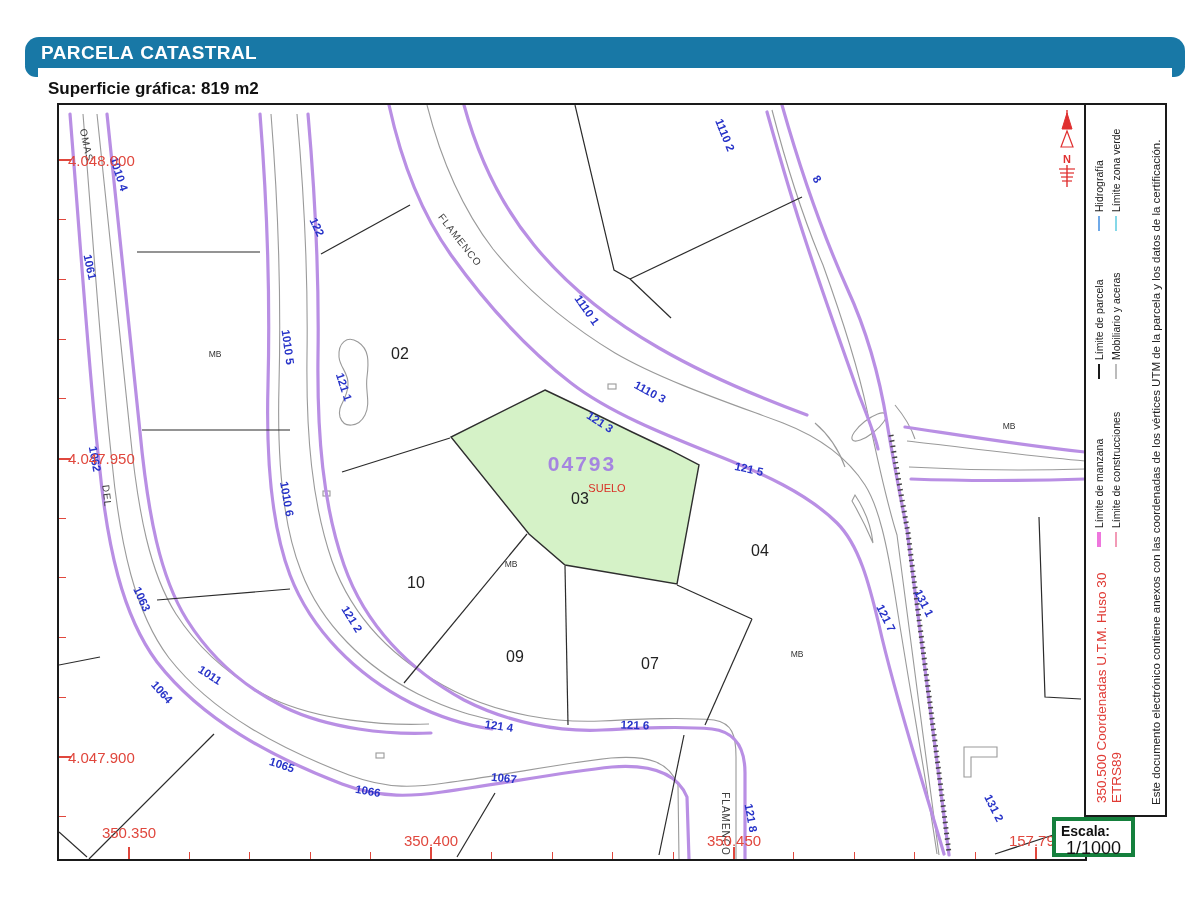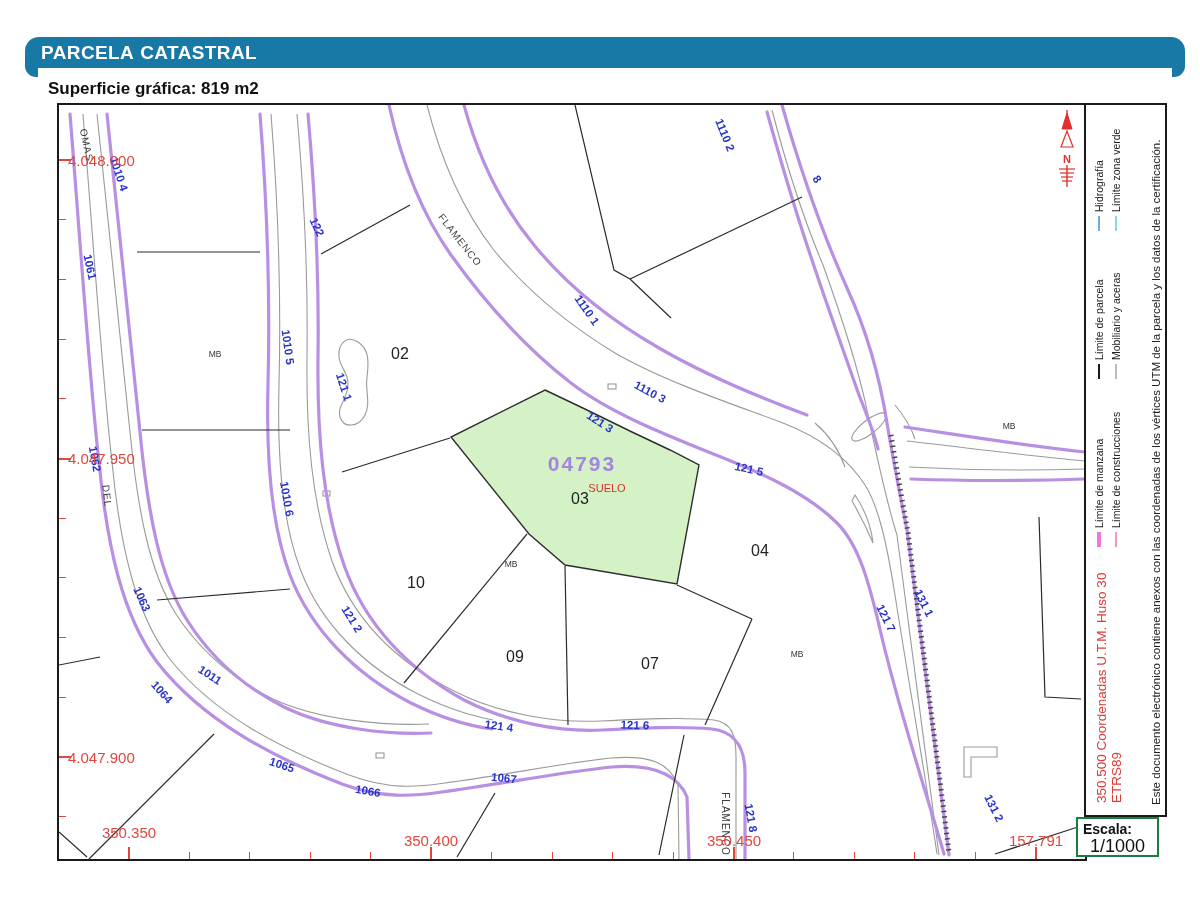--- a/index.html
+++ b/index.html
@@ -36,21 +36,21 @@
   #legend-rot{position:absolute;left:1086px;top:103px;width:712px;height:79px;transform-origin:0 0;transform:rotate(-90deg) translateX(-712px);}
   #legend-inner{position:relative;width:712px;height:79px;}
   #utm-line{position:absolute;left:12px;top:8px;width:252px;font-size:13.5px;color:#e03a34;font-weight:500;}
   #legend-items{position:absolute;left:268px;top:4px;}
   .leg-row{display:flex;align-items:center;height:17px;}
   .leg-item{display:flex;align-items:center;font-size:10.5px;color:#222;}
   .leg-item .sw{display:inline-block;width:15px;margin-right:4px;}
   #doc-line{position:absolute;left:10px;bottom:3px;width:700px;font-size:11.5px;color:#222;white-space:nowrap;}
 
   
-  #scale-box{position:absolute;left:1076px;top:817px;width:83px;height:40px;border:2px solid #15803d;background:#fff;box-sizing:border-box;}
+  #scale-box{position:absolute;left:1052px;top:817px;width:83px;height:40px;border:4px solid #15803d;background:#fff;box-sizing:border-box;}
   #scale-label{position:absolute;left:5px;top:2px;font-size:14px;font-weight:700;color:#111;}
   #scale-value{position:absolute;left:0;top:17px;width:100%;text-align:center;font-size:18px;color:#111;}
 </style>
 </head>
 <body>
 
 <div id="page">
 
   <div id="header-bar">
     <div id="header-title">

